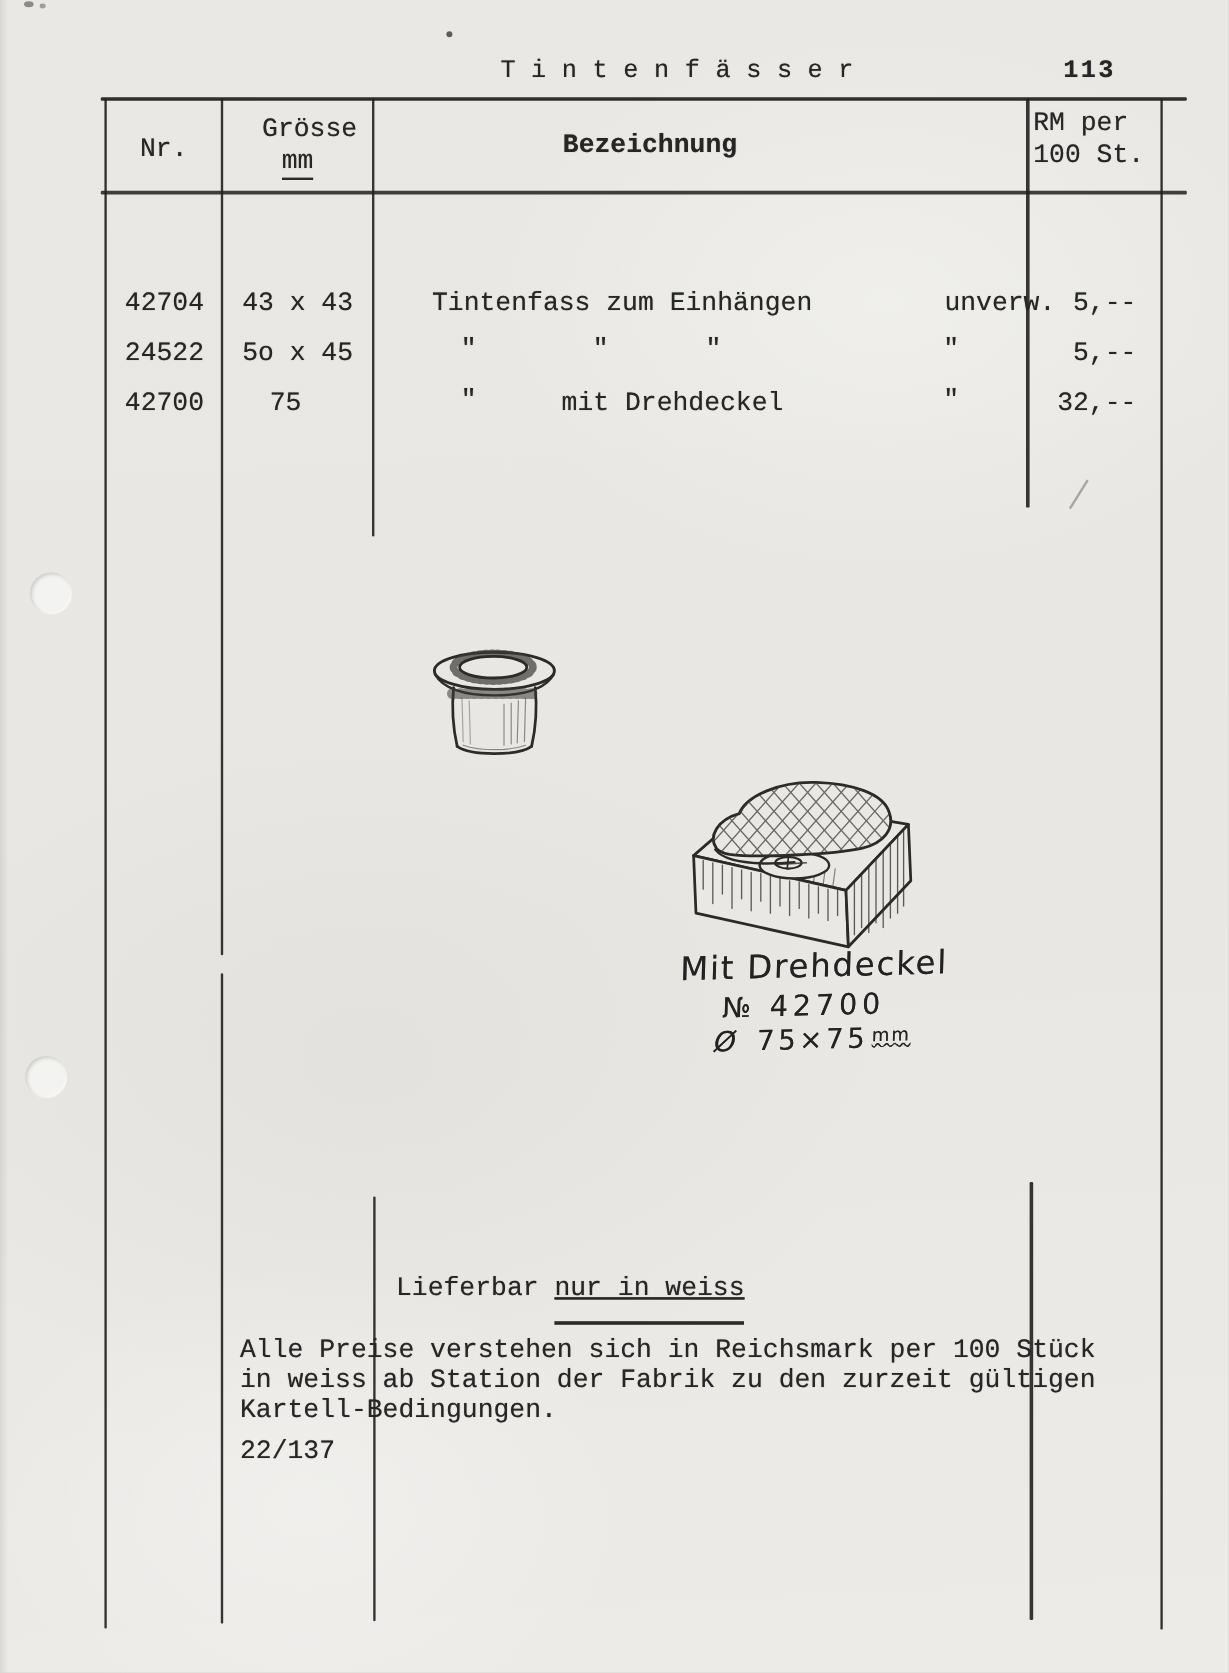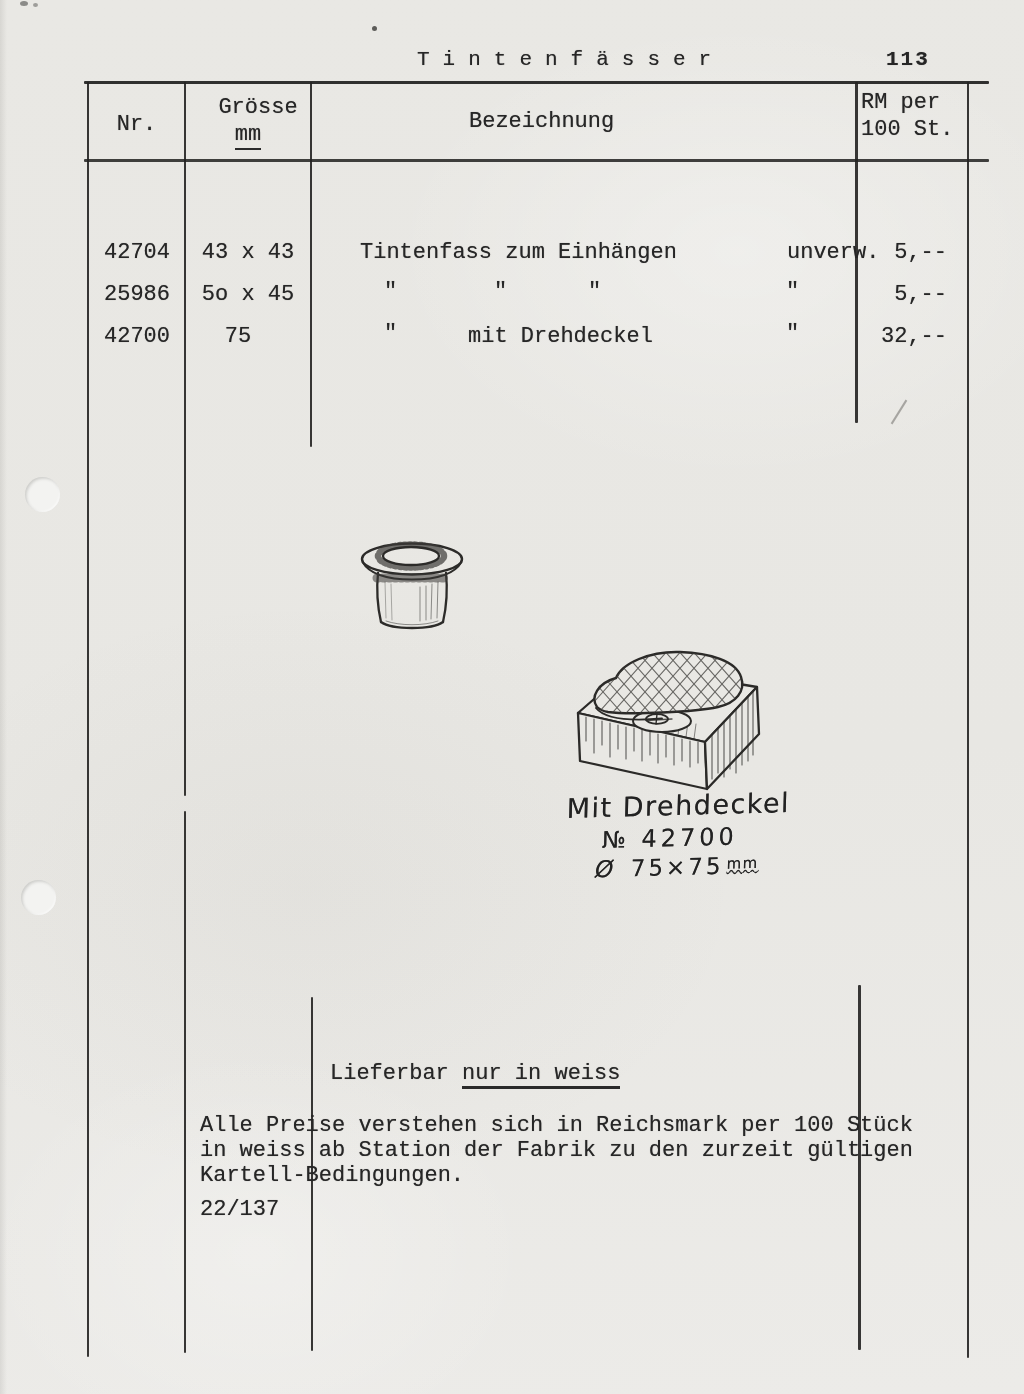--- a/index.html
+++ b/index.html
@@ -17,21 +17,21 @@
     background:linear-gradient(90deg,rgba(60,58,52,0.10),rgba(60,58,52,0) 7px);}
   .abs{position:absolute;}
   .tw{font-family:"Liberation Mono","DejaVu Sans Mono",monospace;color:#262626;
       text-shadow:0 0 0.7px rgba(30,30,30,0.55);white-space:pre;}
   .sz22{font-size:22px;line-height:24px;}
   .hl{background:#20201f;opacity:.92;border-radius:1px;}   
   .vl{background:#222120;opacity:.9;border-radius:1px;}    
   .center{text-align:center;}
   .right{text-align:right;}
   .underline-mm{border-bottom:2px solid #2a2a2a;padding-bottom:1px;}
-  .underline-weiss{border-bottom:3px solid #2a2a2a;padding-bottom:0;}
+  .underline-weiss{border-bottom:3px solid #2a2a2a;padding-bottom:15px;text-decoration:underline;}
   .hw{font-family:"DejaVu Sans",sans-serif;color:#222;
       text-shadow:0 0 0.5px rgba(25,25,25,0.6);letter-spacing:1.5px;white-space:pre;}
   .punch{border-radius:50%;background:#f3f3f1;
       box-shadow:inset 1.5px 1.5px 3px rgba(70,68,62,0.22), inset -1px -1px 2px rgba(255,255,255,0.6);}
   .speck{background:#2e2d2b;border-radius:50%;}
   svg{display:block;}
 </style>
 </head>
 <body>
 
@@ -56,34 +56,34 @@
   <div class="abs vl" style="left:184px;top:811px;width:2px;height:542px;"></div>
   <div class="abs vl" style="left:310px;top:82px;width:2px;height:365px;"></div>
   <div class="abs vl" style="left:311px;top:997px;width:2px;height:354px;"></div>
   <div class="abs vl" style="left:855px;top:82px;width:2.5px;height:341px;"></div>
   <div class="abs vl" style="left:858px;top:985px;width:2.5px;height:365px;"></div>
   <div class="abs vl" style="left:967px;top:82px;width:2px;height:1276px;"></div>
 
   <div class="abs tw sz22 center" style="left:89px;top:113px;width:95px;">Nr.</div>
   <div class="abs tw sz22 center" style="left:186px;top:96px;width:144px;">Grösse</div>
   <div class="abs sz22 center" style="left:186px;top:123px;width:124px;"><span class="tw sz22 underline-mm">mm</span></div>
-  <div class="abs tw sz22" style="left:469px;top:110px;">Bezeichnung</div>
+  <div class="abs tw sz22" style="left:469px;top:110px;font-weight:bold;">Bezeichnung</div>
   <div class="abs tw sz22" style="left:861px;top:91px;">RM per</div>
   <div class="abs tw sz22" style="left:861px;top:118px;">100 St.</div>
 
   <div>
     <div class="abs tw sz22" style="left:104px;top:241px;">42704</div>
     <div class="abs tw sz22 center" style="left:186px;top:241px;width:124px;">43 x 43</div>
     <div class="abs tw sz22" style="left:336px;top:241px;margin-left:24px;">Tintenfass zum Einhängen</div>
     <div class="abs tw sz22" style="left:756px;top:241px;margin-left:31px;">unverw.</div>
     <div class="abs tw sz22 right" style="left:855px;top:241px;width:92px;">5,--</div>
   </div>
 
   <div>
-    <div class="abs tw sz22" style="left:104px;top:283px;">25986</div>
+    <div class="abs tw sz22" style="left:104px;top:283px;">24522</div>
     <div class="abs tw sz22 center" style="left:186px;top:283px;width:124px;">5o x 45</div>
     <div class="abs tw sz22" style="left:384px;top:280px;">"</div>
     <div class="abs tw sz22" style="left:494px;top:280px;">"</div>
     <div class="abs tw sz22" style="left:588px;top:280px;">"</div>
     <div class="abs tw sz22" style="left:786px;top:280px;">"</div>
     <div class="abs tw sz22 right" style="left:855px;top:283px;width:92px;">5,--</div>
   </div>
 
   <div>
     <div class="abs tw sz22" style="left:104px;top:325px;">42700</div>

